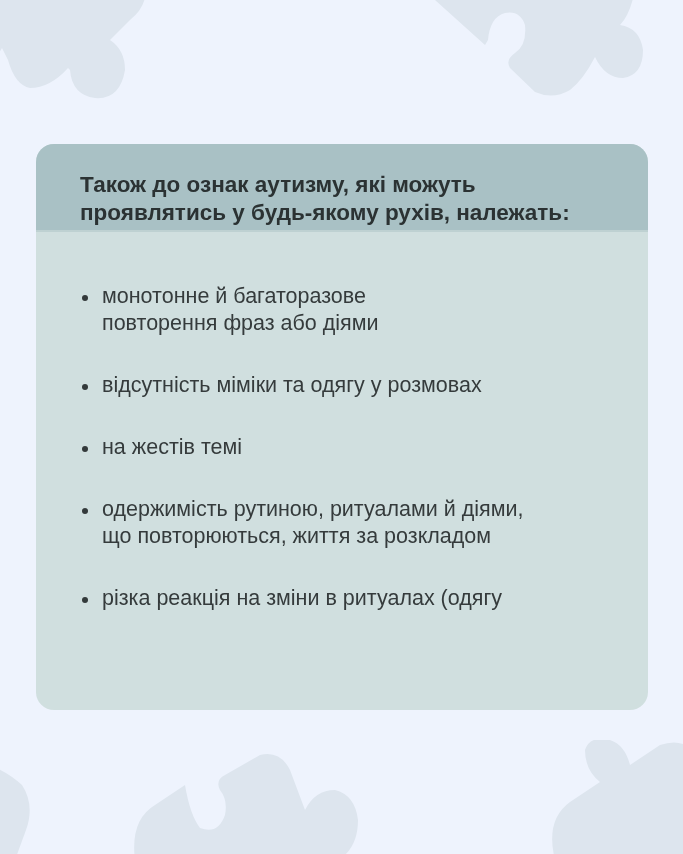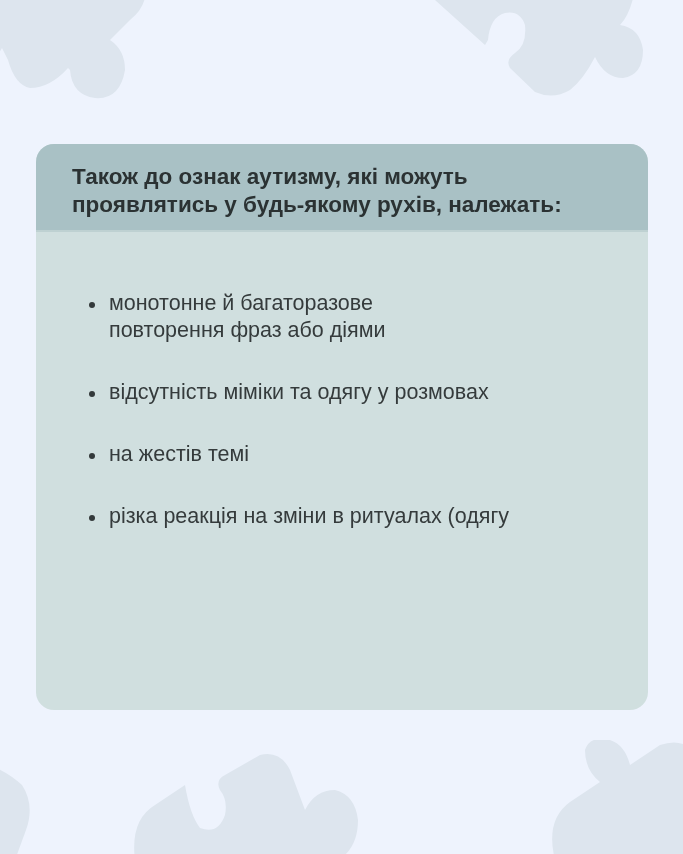--- a/index.html
+++ b/index.html
@@ -11,24 +11,24 @@
     .bg-piece { position: absolute; fill: #dde5ee; }
     .card {
       position: absolute; left: 36px; top: 144px; width: 612px; height: 566px;
       border-radius: 18px; overflow: hidden; background: #d0dfdf;
     }
     .card-header {
       height: 88px; background: #a9c1c5; border-bottom: 2px solid #bed1d2;
       padding: 19px 0 0 36px; box-sizing: border-box;
     }
     .card-title {
-      margin: 0; font-size: 22.5px; line-height: 28px; font-weight: bold; color: #2b3233;
+      margin: 8px; font-size: 22.5px; line-height: 28px; font-weight: bold; color: #2b3233;
     }
     .card-title span { display: block; }
-    .list { list-style: none; margin: 11px; padding: 47px 0 0 40px; }
+    .list { list-style: none; margin: 4px; padding: 47px 0 0 40px; }
     .item { position: relative; padding-left: 22px; margin-bottom: 35px; }
     .bullet {
       position: absolute; left: 2px; top: 12px; width: 6px; height: 6px;
       background: #333a3b; border-radius: 50%;
     }
     .line { display: block; font-size: 21.5px; line-height: 27px; color: #353b3c; }
   </style>
 </head>
 <body>
 
@@ -64,16 +64,21 @@
     <li class="item">
       <span class="bullet"></span>
       <span class="line">відсутність міміки та одягу у розмовах</span>
     </li>
     <li class="item">
       <span class="bullet"></span>
       <span class="line">на жестів темі</span>
     </li>
     <li class="item">
       <span class="bullet"></span>
+      <span class="line">одержимість рутиною, ритуалами й діями,</span>
+      <span class="line">що повторюються, життя за розкладом</span>
+    </li>
+    <li class="item">
+      <span class="bullet"></span>
       <span class="line">різка реакція на зміни в ритуалах (одягу</span>
     </li>
   </ul>
 </div>
 
 </body></html>

